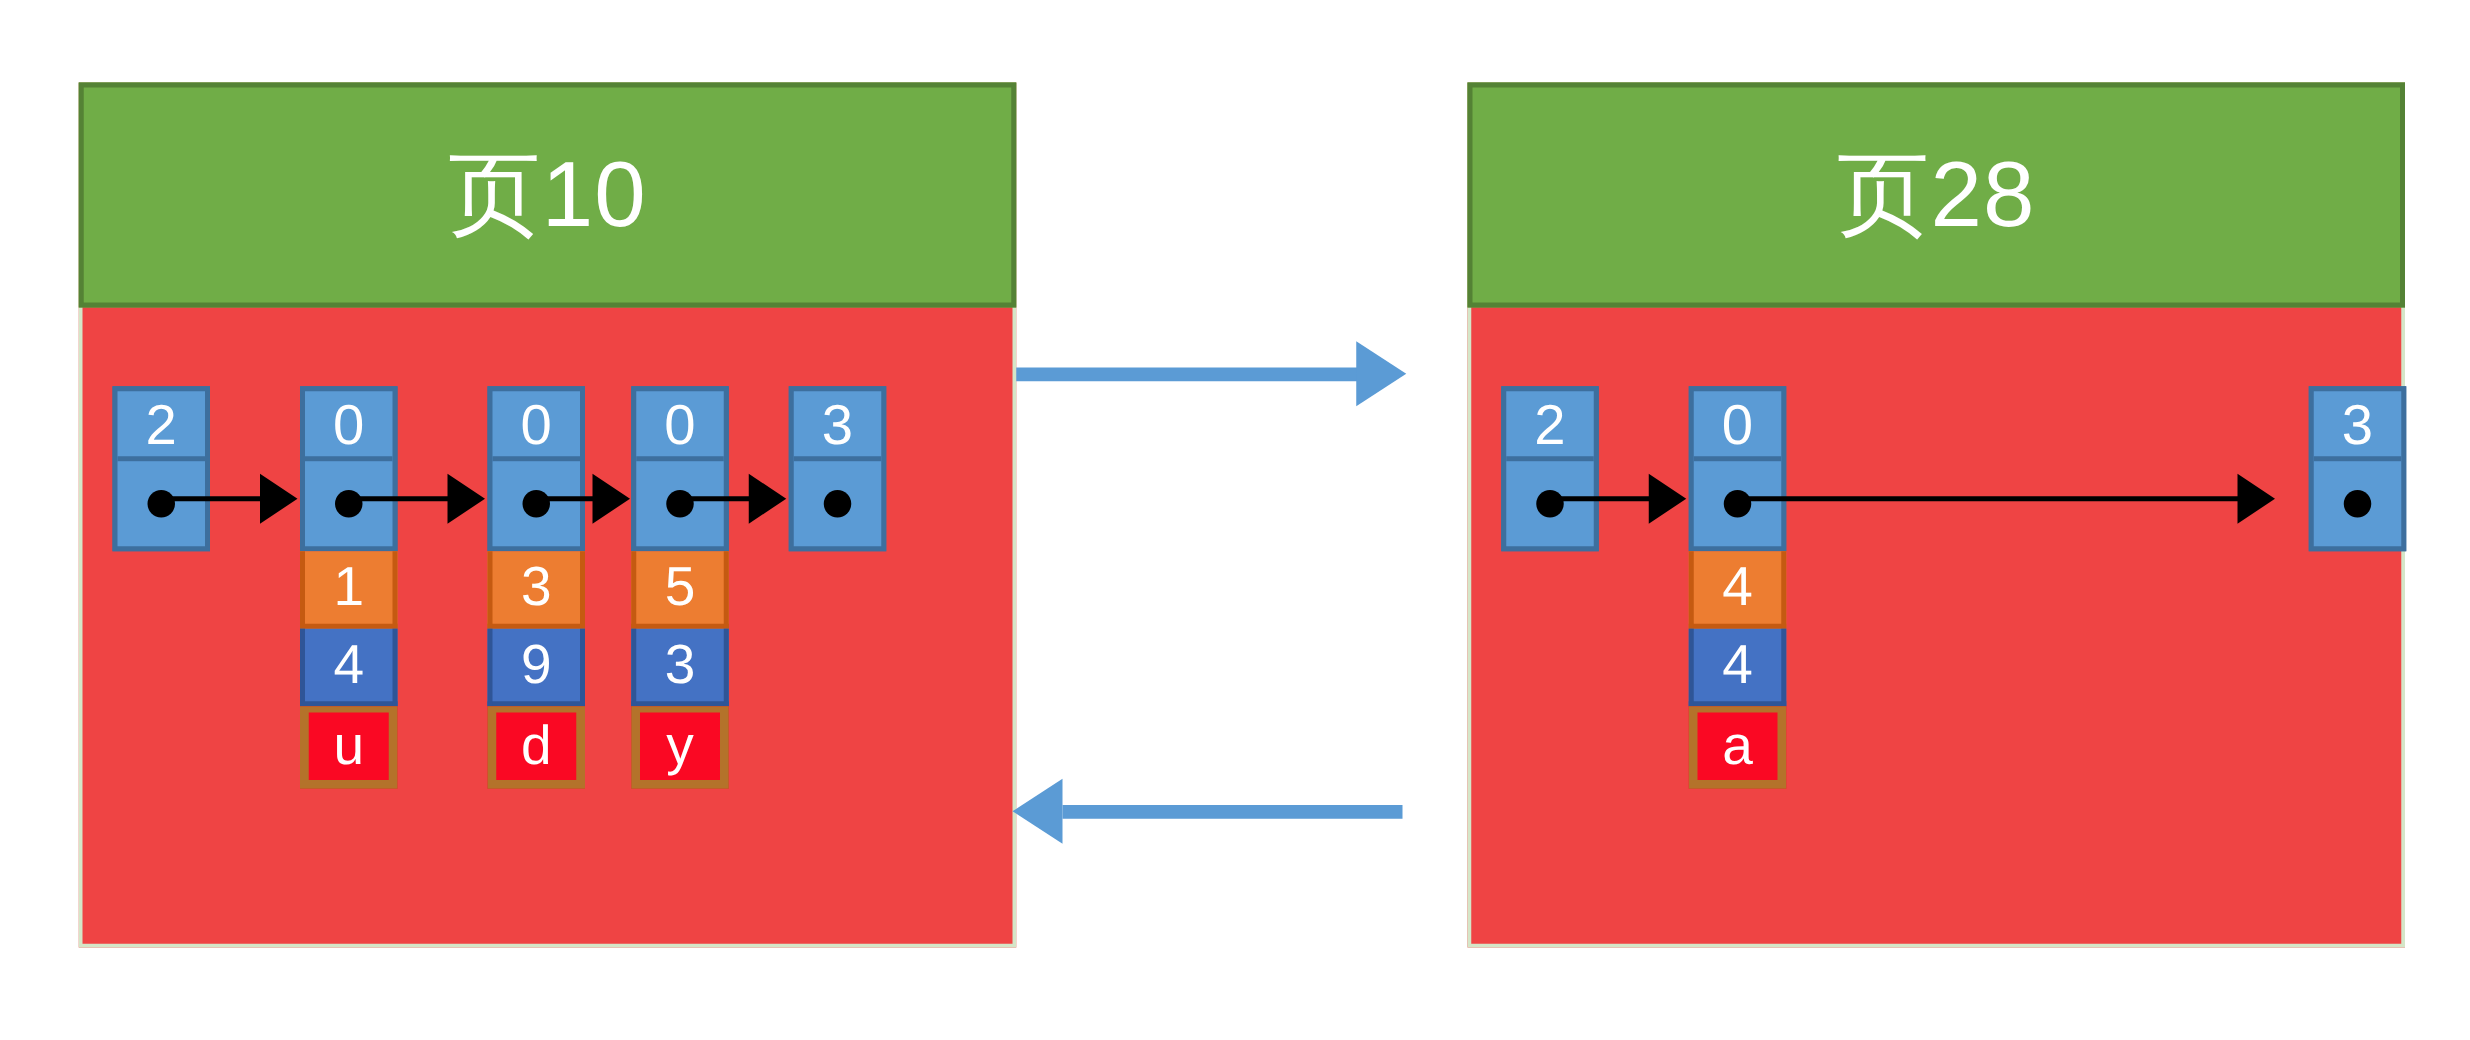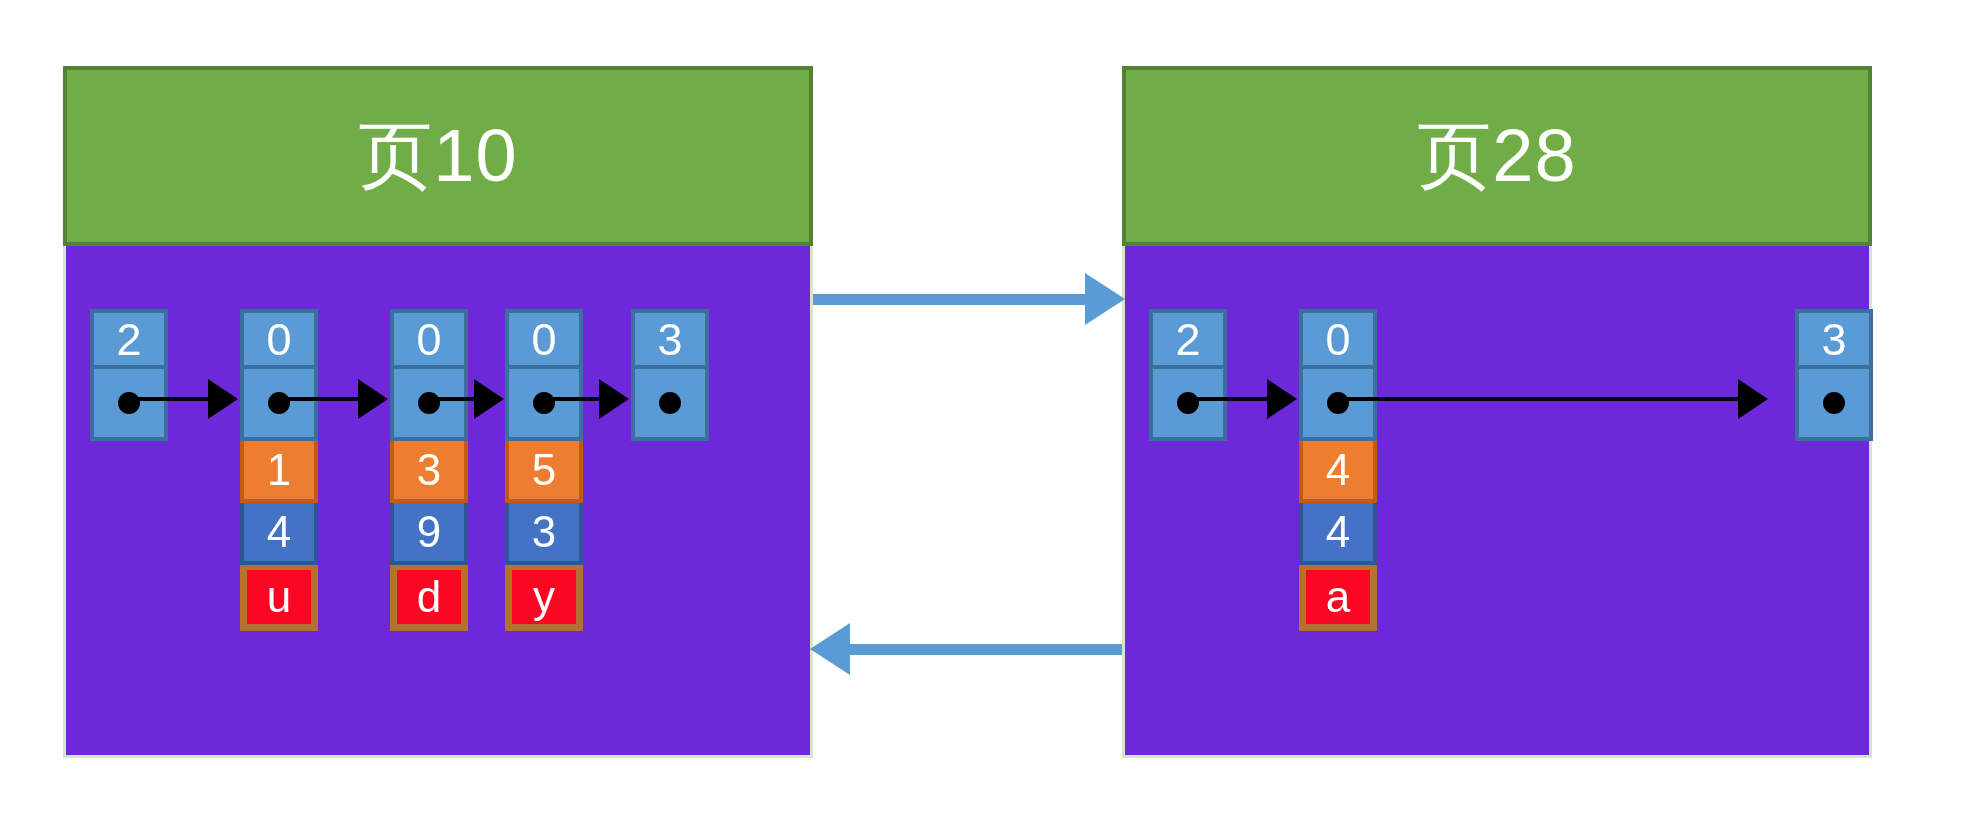--- a/index.html
+++ b/index.html
@@ -17,21 +17,21 @@
     position: relative;
     width: 1976px;
     height: 832px;
     background: #ffffff;
   }
 
   
   .page {
     position: absolute;
     box-sizing: border-box;
-    background: #6d28d9;
+    background: #ef4444;
     border: 3px solid #d5e6c8;
   }
   .page-header {
     position: absolute;
     left: -3px;
     top: -3px;
     box-sizing: border-box;
     background: #70ad47;
     border: 4px solid #548235;
     display: flex;
@@ -239,21 +239,21 @@
       <div class="blackhead" style="left:292px; top:130px;"></div>
 
       <div class="blackline" style="left:363px; top:148px; width:52px;"></div>
       <div class="blackhead" style="left:408px; top:130px;"></div>
 
       <div class="blackline" style="left:478px; top:148px; width:62px;"></div>
       <div class="blackhead" style="left:533px; top:130px;"></div>
     </div>
   </div>
 
-  <div class="page" style="left:1122px; top:66px; width:750px; height:692px;">
+  <div class="page" style="left:1174px; top:66px; width:750px; height:692px;">
     <div class="page-header" style="width:750px; height:180px;">
       <span class="page-title">页28</span>
     </div>
 
     <div class="page-body" style="top:180px;">
 
       <div class="node" style="left:24px; top:60px;">
         <div class="node-main">
           <div class="cell-key">2</div>
           <div class="cell-ptr">

